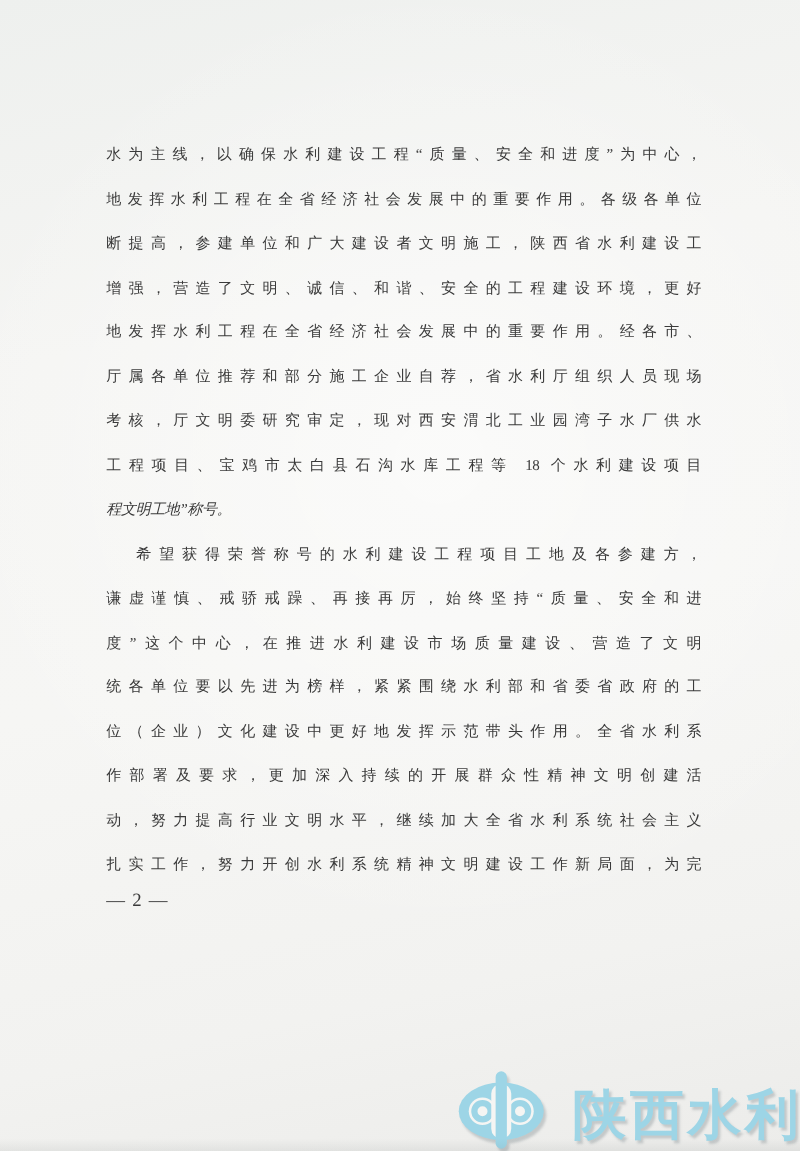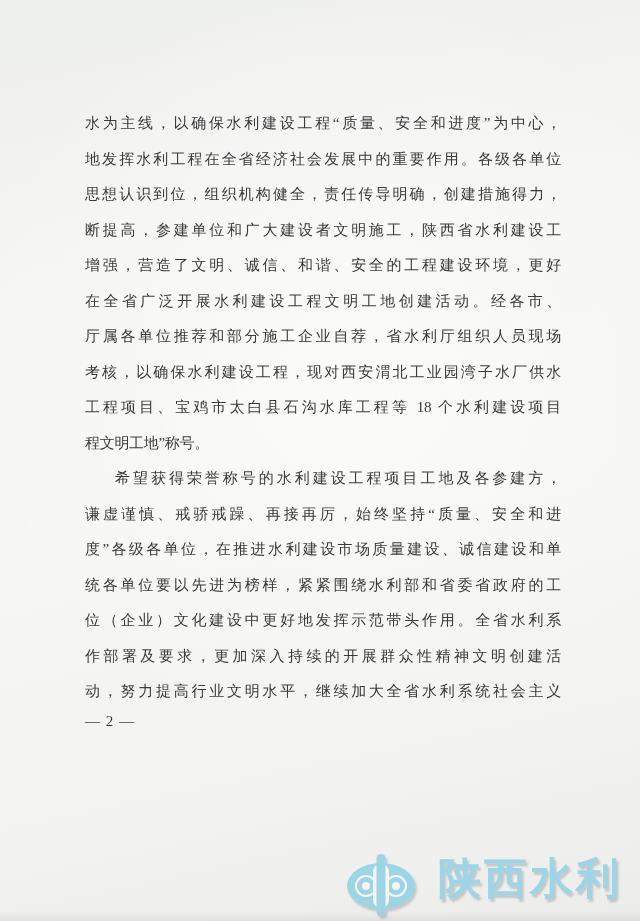--- a/index.html
+++ b/index.html
@@ -18,32 +18,32 @@
     content:"";position:absolute;left:0;right:0;bottom:0;height:10px;
     background:linear-gradient(180deg,rgba(0,0,0,0) 0%,rgba(60,70,70,0.08) 100%);
     pointer-events:none;
   }
   .content{
     position:absolute;left:85px;top:106px;width:476px;
     color:#3a3a3a;
   }
   .doc-line{
     height:35.5px;line-height:35.5px;
-    font-size:15px;letter-spacing:-0.3px;
+    font-size:12px;letter-spacing:-0.3px;
     text-align:justify;text-align-last:justify;
     overflow:hidden;white-space:nowrap;
   }
-  .doc-line.short{text-align-last:left;}
+  .doc-line.short{text-align-last:left;font-style:italic;}
   .doc-line.indent{text-indent:2em;}
   .page-number{
     margin-top:3px;font-size:15px;letter-spacing:1px;color:#3a3a3a;
   }
   .watermark{
-    position:absolute;left:344px;top:850px;width:276px;height:71px;
-    display:flex;align-items:flex-start;
+    position:absolute;left:364px;top:850px;width:276px;height:71px;
+    display:flex;align-items:flex-end;
   }
   .wm-logo{
     width:76px;height:68px;flex:0 0 auto;
     filter:drop-shadow(2px 3px 1px rgba(100,112,120,0.30));
   }
   .wm-text{
     margin-left:18px;
     font-family:"Liberation Sans","DejaVu Sans",sans-serif;
     font-weight:bold;font-size:43px;letter-spacing:3px;
     white-space:nowrap;
@@ -52,35 +52,35 @@
 </style>
 </head>
 <body>
 
 <div class="page">
 
   <div class="content" style="color: rgb(58, 58, 58);">
     <div>
         <div class="doc-line">水为主线，以确保水利建设工程“质量、安全和进度”为中心，</div>
         <div class="doc-line">地发挥水利工程在全省经济社会发展中的重要作用。各级各单位</div>
-        <div class="doc-line">思想认识到位，组织机构健全，责任传导明确，创建措施得力，</div>
         <div class="doc-line">断提高，参建单位和广大建设者文明施工，陕西省水利建设工</div>
         <div class="doc-line">增强，营造了文明、诚信、和谐、安全的工程建设环境，更好</div>
-        <div class="doc-line">在全省广泛开展水利建设工程文明工地创建活动。经各市、</div>
+        <div class="doc-line">地发挥水利工程在全省经济社会发展中的重要作用。经各市、</div>
         <div class="doc-line">厅属各单位推荐和部分施工企业自荐，省水利厅组织人员现场</div>
-        <div class="doc-line">考核，以确保水利建设工程，现对西安渭北工业园湾子水厂供水</div>
+        <div class="doc-line">考核，厅文明委研究审定，现对西安渭北工业园湾子水厂供水</div>
         <div class="doc-line">工程项目、宝鸡市太白县石沟水库工程等 18 个水利建设项目</div>
         <div class="doc-line short">程文明工地”称号。</div>
         <div class="doc-line indent">希望获得荣誉称号的水利建设工程项目工地及各参建方，</div>
         <div class="doc-line">谦虚谨慎、戒骄戒躁、再接再厉，始终坚持“质量、安全和进</div>
-        <div class="doc-line">度”各级各单位，在推进水利建设市场质量建设、诚信建设和单</div>
+        <div class="doc-line">度”这个中心，在推进水利建设市场质量建设、营造了文明</div>
         <div class="doc-line">统各单位要以先进为榜样，紧紧围绕水利部和省委省政府的工</div>
         <div class="doc-line">位（企业）文化建设中更好地发挥示范带头作用。全省水利系</div>
         <div class="doc-line">作部署及要求，更加深入持续的开展群众性精神文明创建活</div>
         <div class="doc-line">动，努力提高行业文明水平，继续加大全省水利系统社会主义</div>
+        <div class="doc-line">扎实工作，努力开创水利系统精神文明建设工作新局面，为完</div>
       </div>
     <div class="page-number">— 2 —</div>
   </div>
 
   <div class="watermark">
     <svg class="wm-logo" viewBox="0 0 76 68" xmlns="http://www.w3.org/2000/svg">
 
       <ellipse cx="37" cy="36" rx="34" ry="23" class="wm-fill" fill="#9dd5e6"></ellipse>
 
       <circle cx="22" cy="36" r="11" class="wm-paper" fill="#f5f5f3"></circle>

